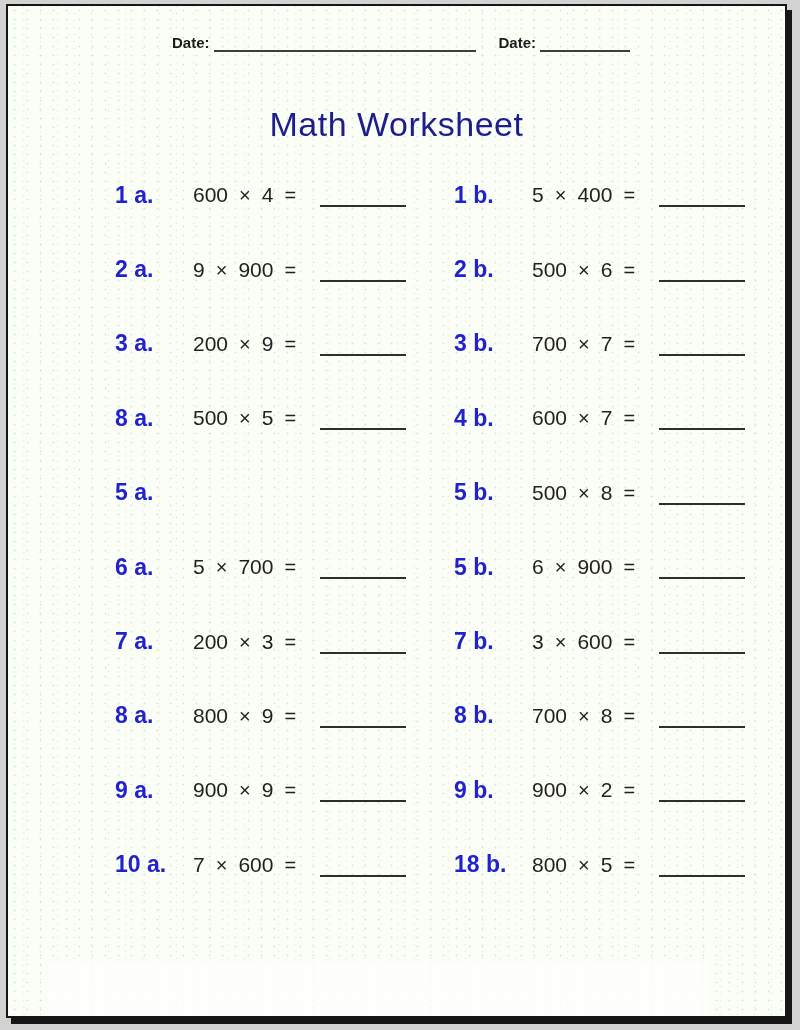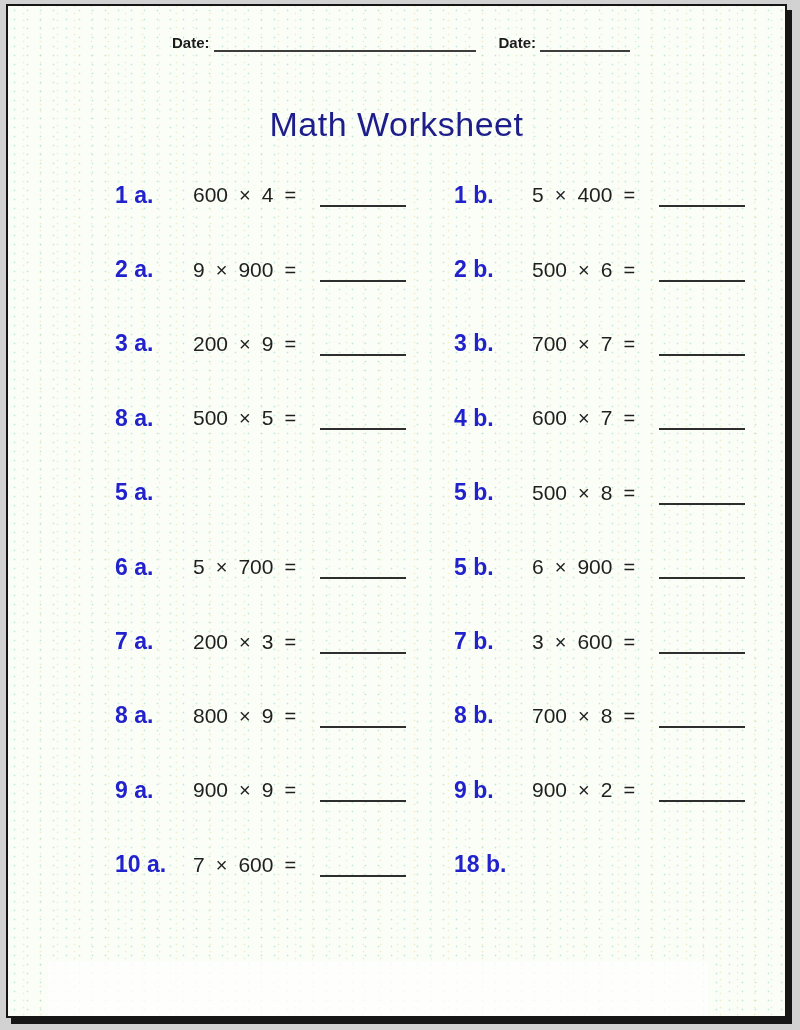--- a/index.html
+++ b/index.html
@@ -179,16 +179,17 @@
     <span class="pexpr"><span>900</span><span class="op">×</span><span>2</span><span class="op">=</span><span class="blank"></span></span>
   </div>
       </div>
       <div class="prow">
         <div class="pcell a">
     <span class="plabel">10 a.</span>
     <span class="pexpr"><span>7</span><span class="op">×</span><span>600</span><span class="op">=</span><span class="blank"></span></span>
   </div>
         <div class="pcell b">
     <span class="plabel">18 b.</span>
+    <span class="pexpr"><span>800</span><span class="op">×</span><span>5</span><span class="op">=</span><span class="blank"></span></span>
   </div>
       </div>
     </div>
 </div>
 
 </body></html>

